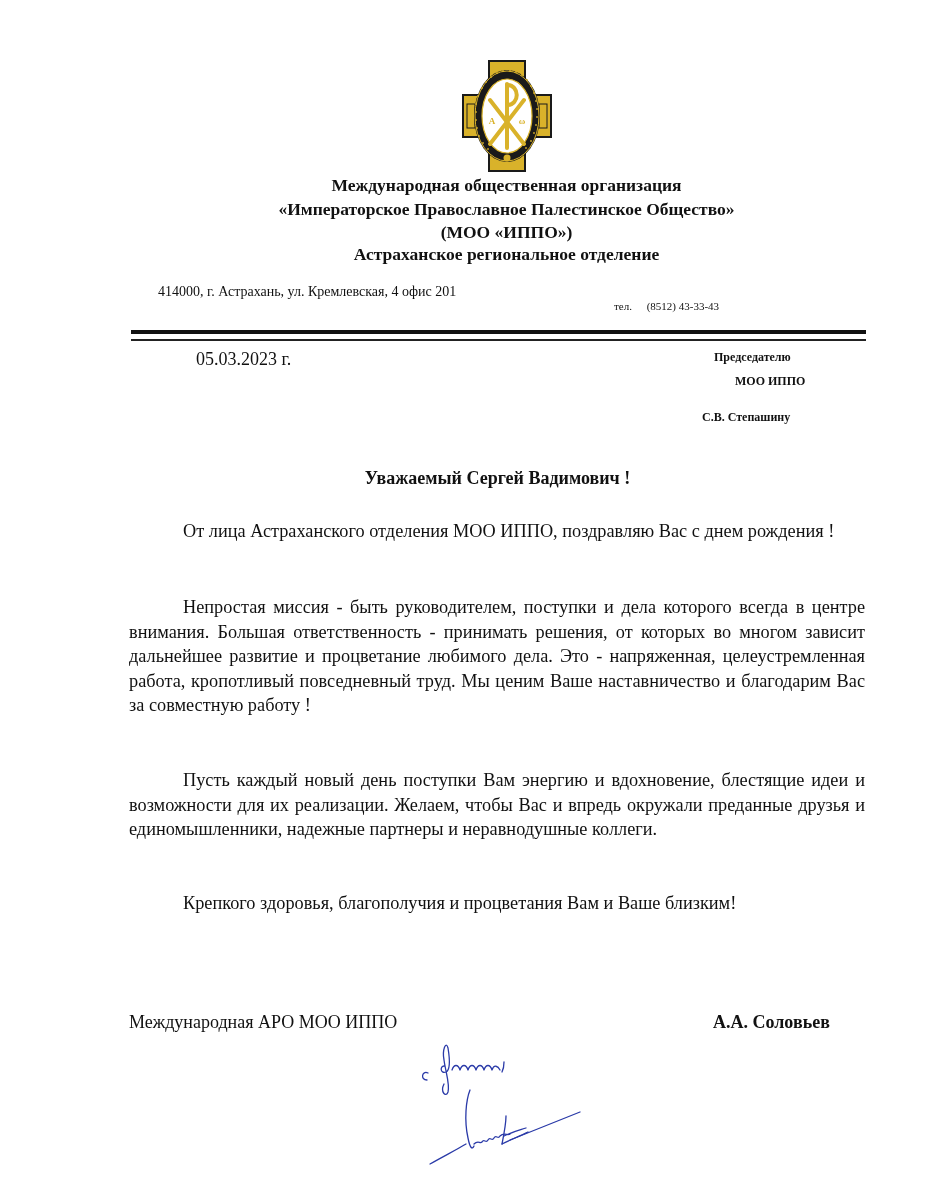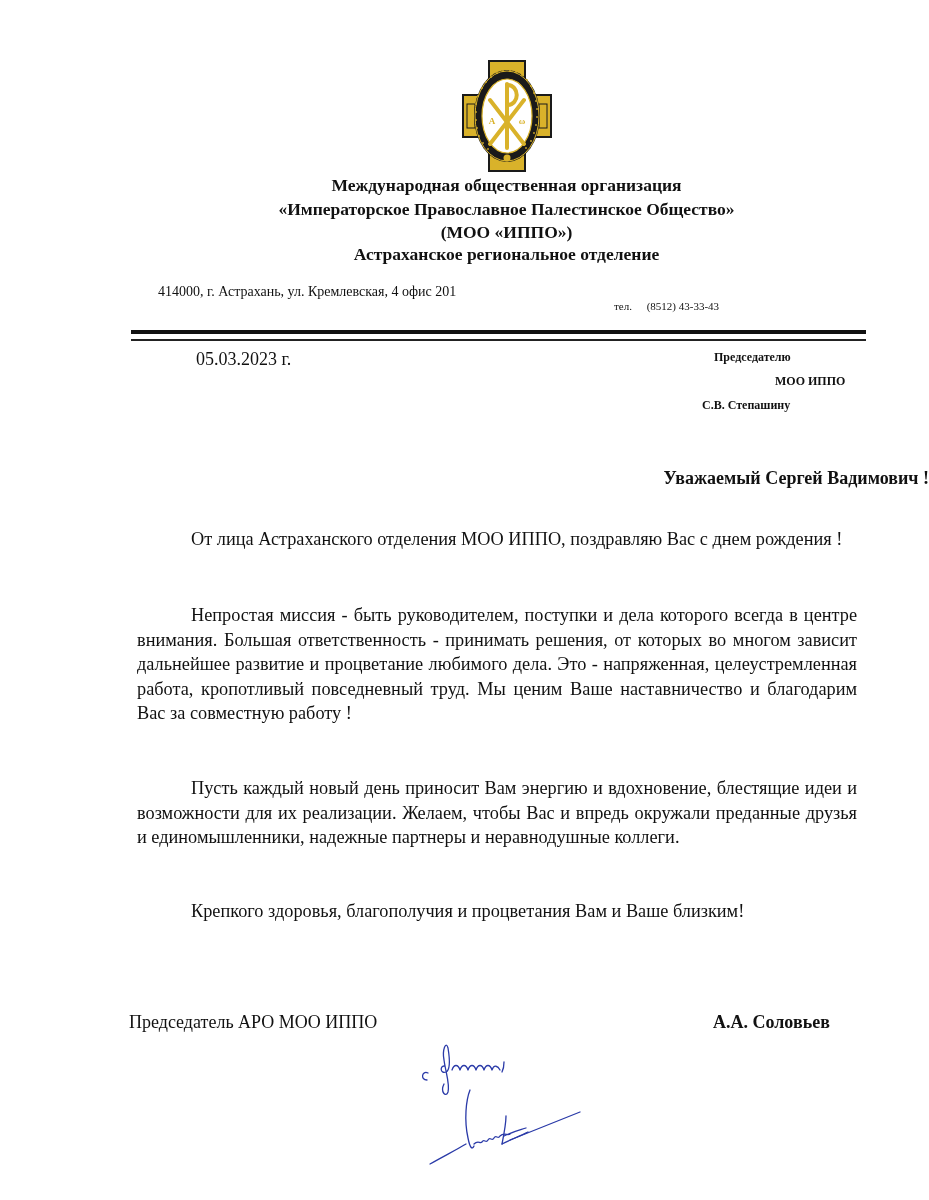--- a/index.html
+++ b/index.html
@@ -74,42 +74,42 @@
       top: 349px;
       font-size: 18px;
     }
 
     .recipient {
       font-weight: bold;
       font-size: 12px;
       white-space: nowrap;
     }
     .recipient-1 { left: 714px; top: 350px; }
-    .recipient-2 { left: 735px; top: 374px; margin-left: 40px; }
-    .recipient-3 { left: 702px; top: 398px; }
+    .recipient-2 { left: 735px; top: 374px; }
+    .recipient-3 { left: 702px; top: 410px; }
 
     .salutation {
       left: 0;
       width: 929px;
       top: 468px;
       padding-left: 66px;
       box-sizing: border-box;
-      text-align: right;
+      text-align: center;
       font-weight: bold;
       font-size: 18px;
     }
 
     .body {
       left: 129px;
       width: 736px;
       font-size: 18.3px;
       line-height: 24.5px;
     }
     .para {
-      margin: 8px;
+      margin: 0;
       text-align: justify;
       text-indent: 54px;
     }
     .p1 { top: 519px; }
     .p2 { top: 595px; font-family: Liberation Serif, serif; }
     .p3 { top: 768px; }
     .p4 { top: 891px; }
 
     .signer-title {
       left: 129px;
@@ -210,27 +210,27 @@
 
 <div class="abs salutation">Уважаемый Сергей Вадимович !</div>
 
 <div class="abs body p1">
   <p class="para">От лица Астраханского отделения МОО ИППО, поздравляю Вас с днем рождения !</p>
 </div>
 <div class="abs body p2">
   <p class="para">Непростая миссия - быть руководителем, поступки и дела которого всегда в центре внимания. Большая ответственность - принимать решения, от которых во многом зависит дальнейшее развитие и процветание любимого дела. Это - напряженная, целеустремленная работа, кропотливый повседневный труд. Мы ценим Ваше наставничество и благодарим Вас за совместную работу !</p>
 </div>
 <div class="abs body p3">
-  <p class="para">Пусть каждый новый день приносит Вам энергию и вдохновение, блестящие идеи и возможности для их реализации. Желаем, чтобы Вас и впредь окружали преданные друзья и единомышленники, надежные партнеры и неравнодушные коллеги.</p>
+  <p class="para">Пусть каждый новый день поступки Вам энергию и вдохновение, блестящие идеи и возможности для их реализации. Желаем, чтобы Вас и впредь окружали преданные друзья и единомышленники, надежные партнеры и неравнодушные коллеги.</p>
 </div>
 <div class="abs body p4">
   <p class="para">Крепкого здоровья, благополучия и процветания Вам и Ваше близким!</p>
 </div>
 
-<div class="abs signer-title">Председатель АРО МОО ИППО</div>
+<div class="abs signer-title">Международная АРО МОО ИППО</div>
 <div class="abs signer-name">А.А. Соловьев</div>
 
 <div class="abs signature">
   <svg width="200" height="130" viewBox="0 0 200 130">
     <g fill="none" stroke="#2a3aa8" stroke-width="1.3" stroke-linecap="round" stroke-linejoin="round">
 
       <path d="M28 33 C22 30 20 40 27 40"></path>
 
       <path d="M44 26 C40 26 40 34 46 32 C50 30 50 20 48 8 C46 0 42 10 44 20 C46 34 50 44 48 52 C46 58 40 52 44 44"></path>
       <path d="M52 30 C54 24 58 24 60 30 C62 24 66 24 68 30 C70 24 74 24 76 30 C78 24 82 24 84 30 C86 24 90 24 92 30 C94 24 98 26 100 30"></path>

